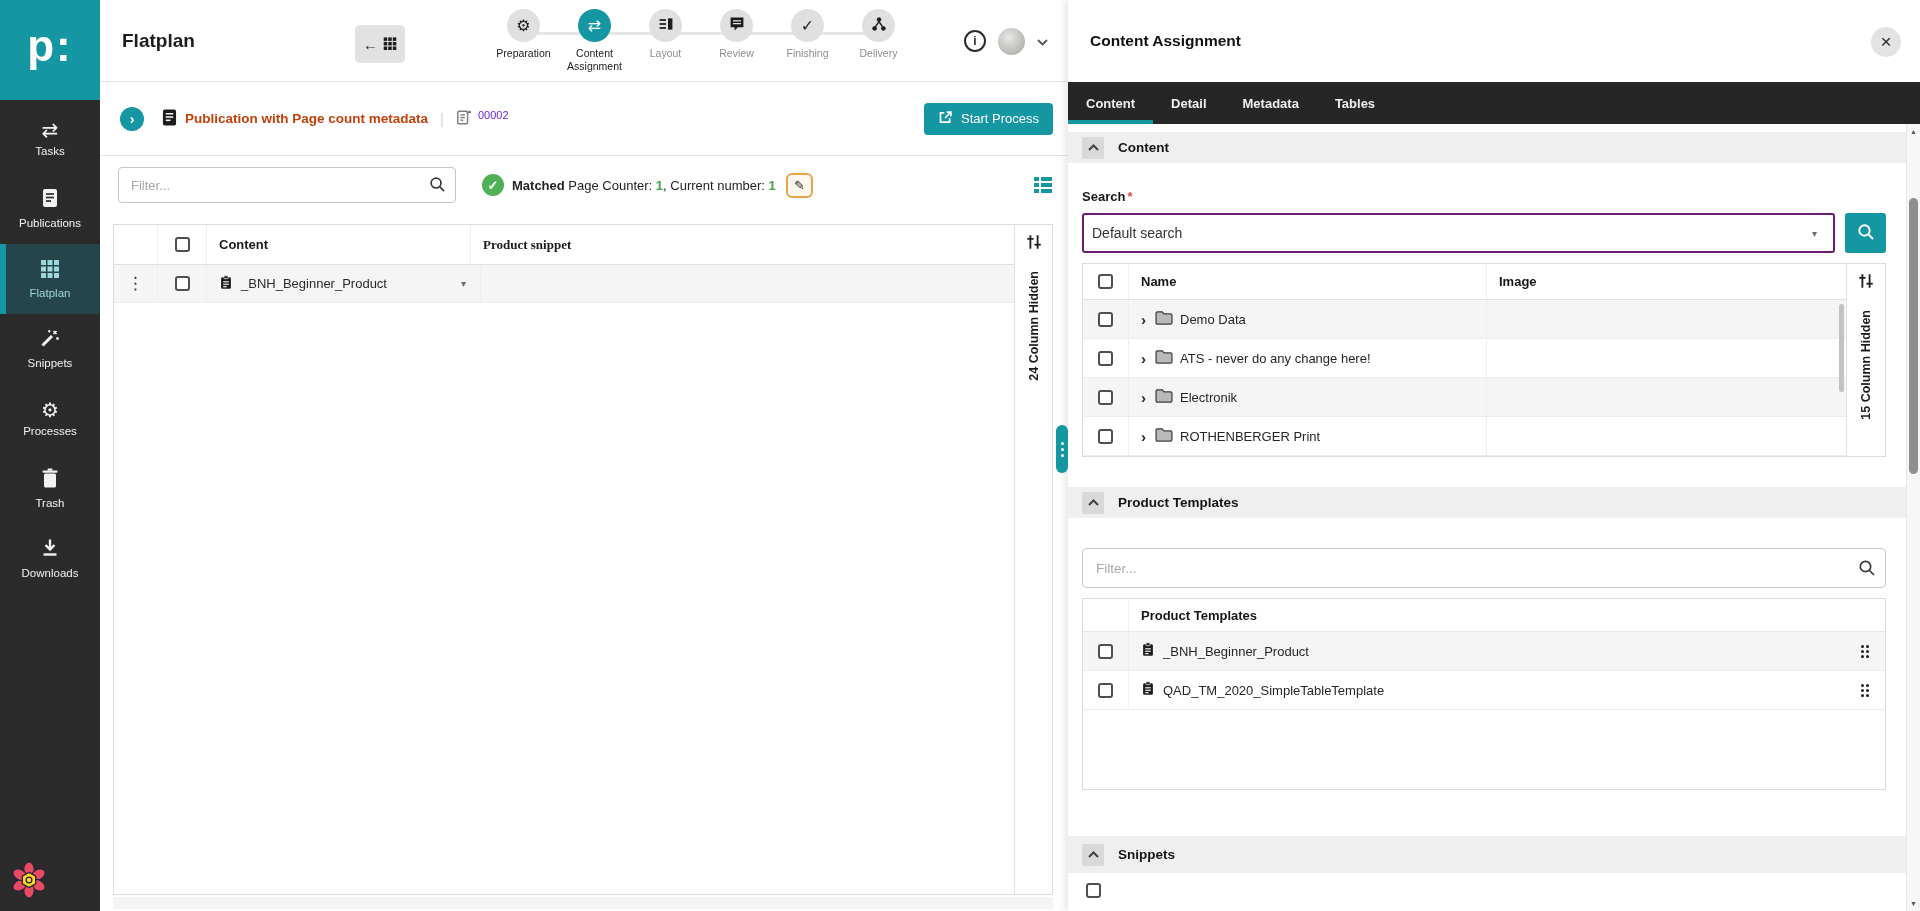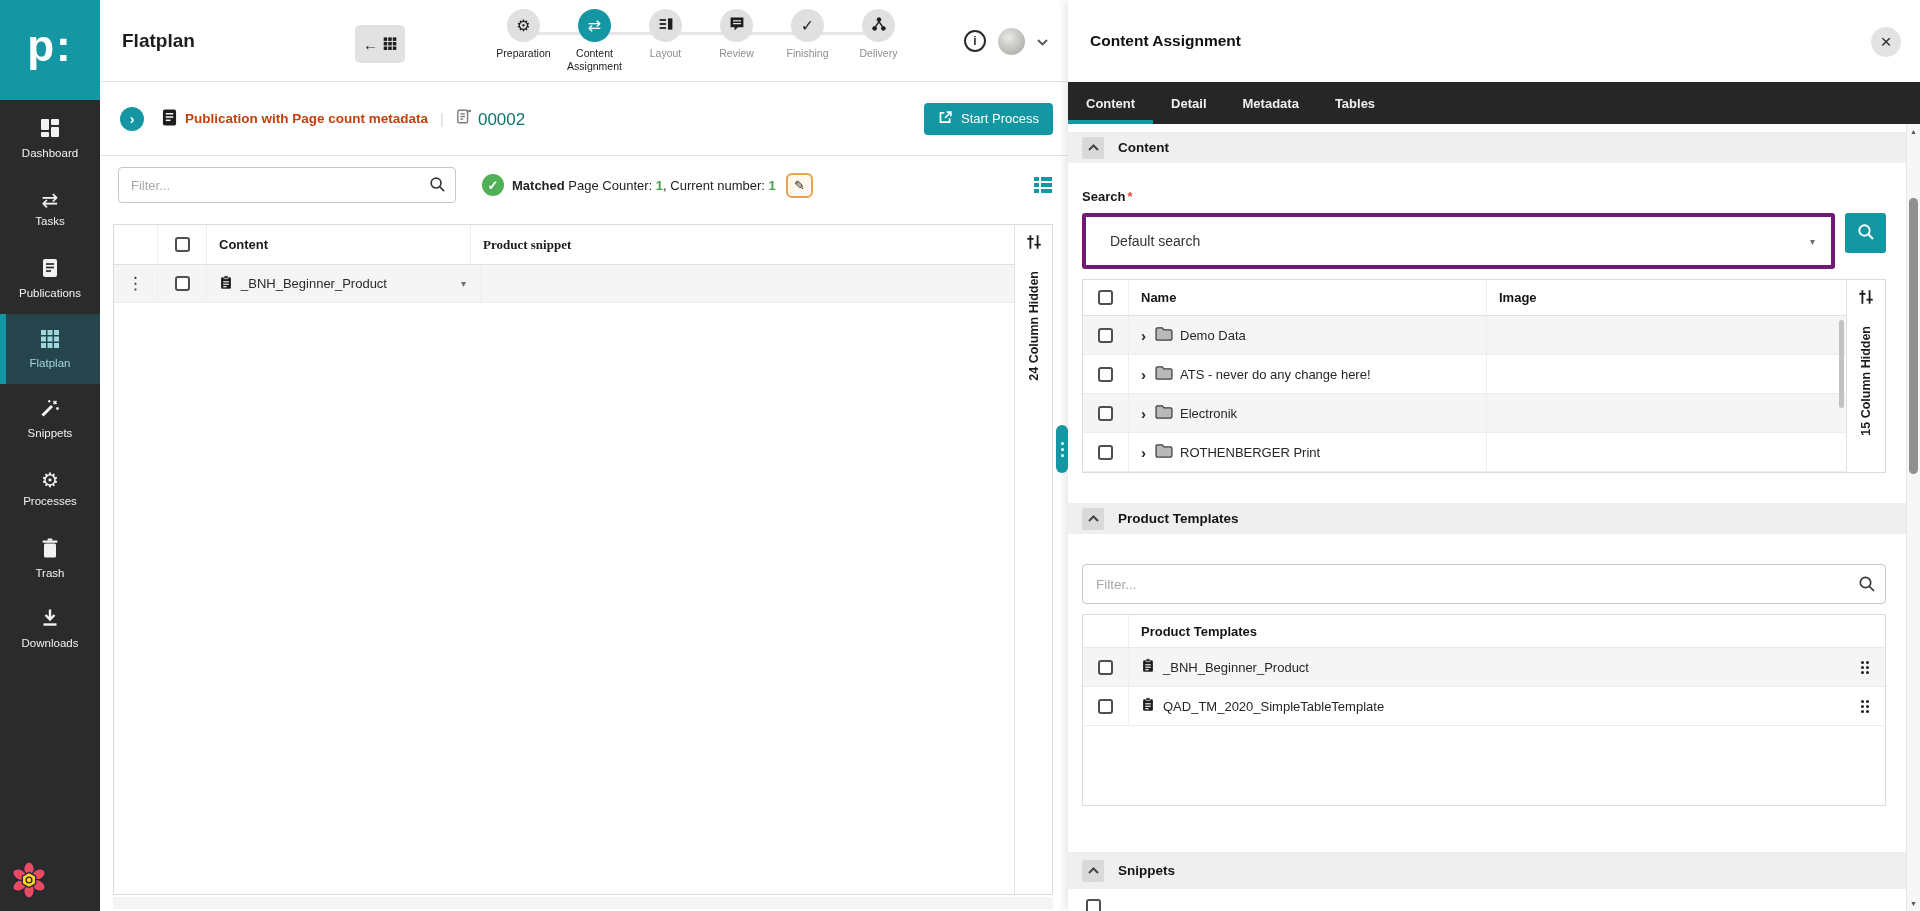--- a/index.html
+++ b/index.html
@@ -42,21 +42,21 @@
   .info-icon { width:22px; height:22px; border:2px solid #2b2b2b; border-radius:50%; display:flex; align-items:center; justify-content:center;
                font-size:12px; font-weight:bold; color:#2b2b2b; cursor:pointer; }
   .avatar { width:27px; height:27px; border-radius:50%; background:radial-gradient(circle at 40% 35%, #e8e8e6, #b6b6b2 70%, #9a9a96); cursor:pointer; }
 
   .pub-bar { position:absolute; left:0; top:82px; right:0; height:74px; background:#fff; border-bottom:1px solid #e4e4e4;
              display:flex; align-items:center; padding:0 15px 0 20px; }
   .pub-chevron { width:24px; height:24px; border-radius:50%; background:#1496a3; color:#fff; display:flex; align-items:center; justify-content:center;
                  font-size:14px; font-weight:bold; cursor:pointer; }
   .pub-name { margin-left:18px; display:flex; align-items:center; gap:8px; font-size:13.5px; font-weight:bold; color:#c2410c; }
   .pub-sep { margin:0 12px; color:#d5d5d5; font-size:15px; }
-  .pub-num { display:flex; align-items:flex-end; gap:6px; color:#0f766e; font-size:17px; }
+  .pub-num { display:flex; align-items:flex-start; gap:6px; color:#6d28d9; font-size:11px; }
   .start-btn { margin-left:auto; height:32px; background:#1496a3; border:none; border-radius:4px; color:#fff; font-size:13px;
                font-family:inherit; display:flex; align-items:center; gap:8px; padding:0 14px; cursor:pointer; }
 
   .filter-row { position:absolute; left:0; top:156px; right:0; height:58px; display:flex; align-items:center; padding:0 15px 0 18px; }
   .filter-wrap { position:relative; width:338px; }
   .filter-wrap input { width:100%; height:36px; border:1px solid #c6c6c6; border-radius:4px; padding:0 34px 0 12px; font-size:13px;
                        color:#333; font-family:inherit; outline:none; }
   .filter-wrap input::placeholder { color:#a8a8a8; }
   .filter-mag { position:absolute; right:10px; top:9px; }
   .status-group { margin-left:26px; display:flex; align-items:center; gap:8px; font-size:13px; color:#232323; }
@@ -102,21 +102,21 @@
   .panel-body { position:absolute; top:124px; left:0; right:14px; bottom:0; overflow:hidden; }
 
   .section-bar { margin:8px 0 0 0; height:31px; background:#efefef; display:flex; align-items:center; gap:14px; padding:0 14px; }
   .collapse-btn { width:22px; height:22px; background:#d9d9d9; display:flex; align-items:center; justify-content:center; cursor:pointer; border-radius:2px; }
   .section-title { font-size:13.5px; font-weight:bold; color:#141414; }
 
   .sec-content { padding:0 20px 0 14px; }
   .search-label { margin-top:26px; font-size:13px; font-weight:bold; color:#161616; }
   .req { color:#e5493a; margin-left:2px; }
   .search-row { margin-top:9px; display:flex; gap:10px; }
-  .select-box { flex:1; height:56px; border:4px solid #701a75; border-radius:3px; display:flex; align-items:center; padding:0 24px;
+  .select-box { flex:1; height:40px; border:2px solid #701a75; border-radius:3px; display:flex; align-items:center; padding:0 8px;
                 font-size:14px; color:#333; cursor:pointer; position:relative; }
   .select-box .dd-arrow { right:16px; }
   .search-btn { width:41px; height:40px; background:#1496a3; border:none; border-radius:3px; display:flex; align-items:center;
                 justify-content:center; cursor:pointer; }
 
   .panel-table { margin-top:10px; border:1px solid #dcdcdc; display:flex; position:relative; }
   .pt-main { flex:1; }
   .pt-gutter { width:39px; border-left:1px solid #e0e0e0; display:flex; flex-direction:column; align-items:center; padding-top:8px; }
   .p-row { display:flex; align-items:center; }
   .p-head { height:36px; border-bottom:1px solid #e0e0e0; font-weight:bold; font-size:13px; color:#161616; }
@@ -155,29 +155,20 @@
 </style>
 </head>
 <body>
 
 <div id="screen">
 
   <div class="sidebar">
     <div class="logo">p:</div>
     <div class="nav">
 
-      <div class="sb-item">
-        <span><svg width="19" height="19" viewBox="0 0 20 20" fill="currentColor">
-              <rect x="1" y="1" width="8" height="11" rx="1"></rect>
-              <rect x="11" y="1" width="8" height="6" rx="1"></rect>
-              <rect x="1" y="14" width="8" height="5" rx="1"></rect>
-              <rect x="11" y="9" width="8" height="10" rx="1"></rect>
-            </svg></span>
-        <span class="sb-label">Dashboard</span>
-      </div>
 
       <div class="sb-item">
         <span class="glyph">⇄</span>
         <span class="sb-label">Tasks</span>
       </div>
 
 
       <div class="sb-item">
         <span><svg width="19" height="19" viewBox="0 0 20 20">
               <rect x="3" y="1" width="14" height="18" rx="2" fill="currentColor"></rect>

